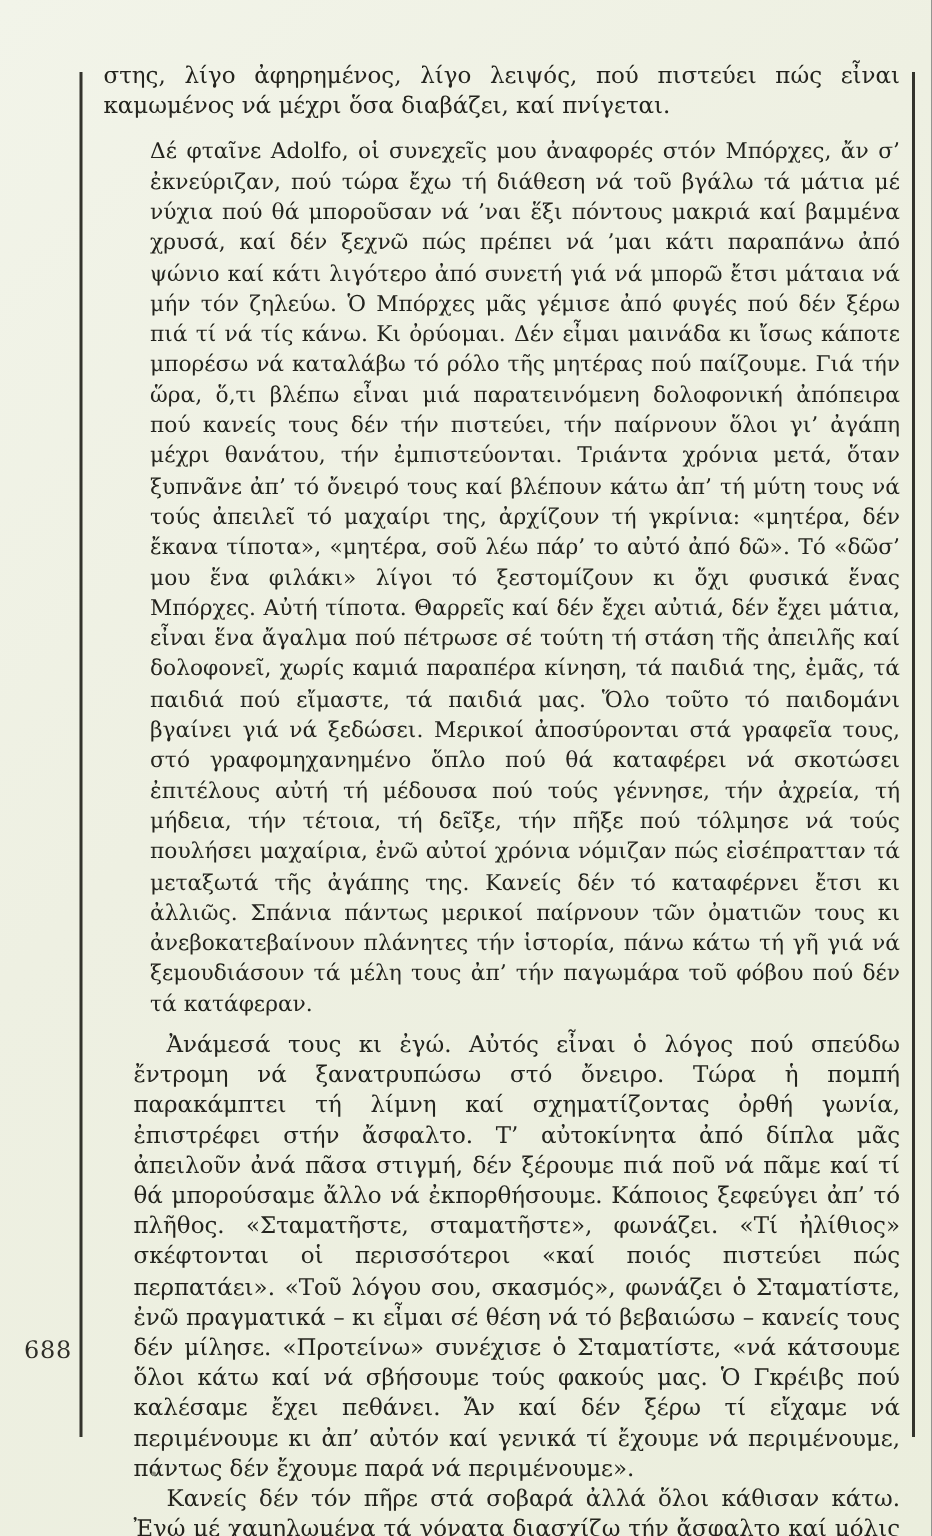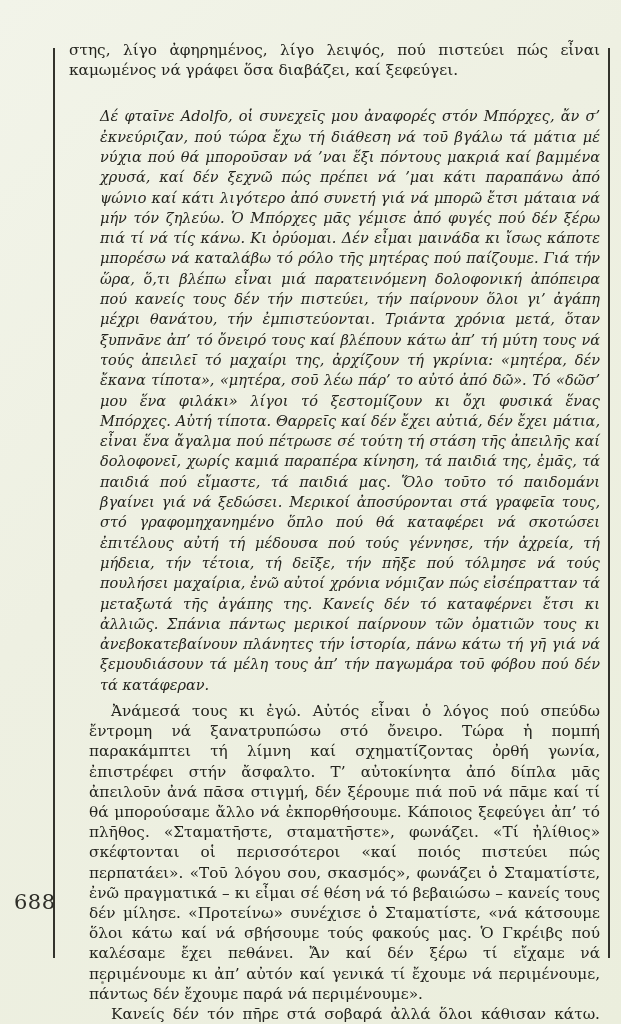--- a/index.html
+++ b/index.html
@@ -10,51 +10,50 @@
     background:linear-gradient(135deg,#f2f4e9 0%,#eef0e2 40%,#ebeedd 100%);
     overflow:hidden;
     font-family:"DejaVu Serif","Liberation Serif",serif;
     color:#24241e;
   }
   .rule{position:absolute;top:48px;width:2px;height:910px;background:#33332c;}
   .rule.left{left:53px;}
   .rule.right{left:608px;}
   .pagenum{
     position:absolute;left:14px;top:890px;width:36px;
-    font-size:21px;color:#2e2e28;text-align:center;letter-spacing:0.5px;
+    font-size:16px;color:#2e2e28;text-align:center;letter-spacing:0.5px;
   }
   .content{
     position:absolute;left:69px;top:40px;width:531px;
     font-size:15.3px;line-height:20.2px;
     text-align:justify;text-justify:inter-word;
   }
   .content p{margin:0;padding:0;}
   .content p.indent{text-indent:22px;margin-left:20px;}
   .blockquote{
-    margin:26px 0 6px 31px;
-    font-style:italic;
+    margin:11px 0 6px 31px;
     font-size:14.5px;line-height:20.3px;
     text-align:justify;
   }
   .speck{position:absolute;border-radius:50%;background:#8b8d7f;}
   .speck.s1{left:101px;top:981px;width:3px;height:3px;}
   .speck.s2{left:527px;top:917px;width:2px;height:2px;opacity:.6;}
 </style>
 </head>
 <body>
 
 <div class="page">
 
   <div class="rule left"></div>
   <div class="rule right"></div>
 
   <div class="pagenum">688</div>
 
   <div class="content">
-    <p>στης, λίγο ἀφηρημένος, λίγο λειψός, πού πιστεύει πώς εἶναι καμωμένος νά γράφει ὅσα διαβάζει, καί ξεφεύγει.</p>
+    <p>στης, λίγο ἀφηρημένος, λίγο λειψός, πού πιστεύει πώς εἶναι καμωμένος νά μέχρι ὅσα διαβάζει, καί πνίγεται.</p>
 
     <div class="blockquote">Δέ φταῖνε Adolfo, οἱ συνεχεῖς μου ἀναφορές στόν Μπόρχες, ἄν σ’ ἐκνεύριζαν, πού τώρα ἔχω τή διάθεση νά τοῦ βγάλω τά μάτια μέ νύχια πού θά μποροῦσαν νά ’ναι ἕξι πόντους μακριά καί βαμμένα χρυσά, καί δέν ξεχνῶ πώς πρέπει νά ’μαι κάτι παραπάνω ἀπό ψώνιο καί κάτι λιγότερο ἀπό συνετή γιά νά μπορῶ ἔτσι μάταια νά μήν τόν ζηλεύω. Ὁ Μπόρχες μᾶς γέμισε ἀπό φυγές πού δέν ξέρω πιά τί νά τίς κάνω. Κι ὀρύομαι. Δέν εἶμαι μαινάδα κι ἴσως κάποτε μπορέσω νά καταλάβω τό ρόλο τῆς μητέρας πού παίζουμε. Γιά τήν ὥρα, ὅ,τι βλέπω εἶναι μιά παρατεινόμενη δολοφονική ἀπόπειρα πού κανείς τους δέν τήν πιστεύει, τήν παίρνουν ὅλοι γι’ ἀγάπη μέχρι θανάτου, τήν ἐμπιστεύονται. Τριάντα χρόνια μετά, ὅταν ξυπνᾶνε ἀπ’ τό ὄνειρό τους καί βλέπουν κάτω ἀπ’ τή μύτη τους νά τούς ἀπειλεῖ τό μαχαίρι της, ἀρχίζουν τή γκρίνια: «μητέρα, δέν ἔκανα τίποτα», «μητέρα, σοῦ λέω πάρ’ το αὐτό ἀπό δῶ». Τό «δῶσ’ μου ἕνα φιλάκι» λίγοι τό ξεστομίζουν κι ὄχι φυσικά ἕνας Μπόρχες. Αὐτή τίποτα. Θαρρεῖς καί δέν ἔχει αὐτιά, δέν ἔχει μάτια, εἶναι ἕνα ἄγαλμα πού πέτρωσε σέ τούτη τή στάση τῆς ἀπειλῆς καί δολοφονεῖ, χωρίς καμιά παραπέρα κίνηση, τά παιδιά της, ἐμᾶς, τά παιδιά πού εἴμαστε, τά παιδιά μας. Ὅλο τοῦτο τό παιδομάνι βγαίνει γιά νά ξεδώσει. Μερικοί ἀποσύρονται στά γραφεῖα τους, στό γραφομηχανημένο ὅπλο πού θά καταφέρει νά σκοτώσει ἐπιτέλους αὐτή τή μέδουσα πού τούς γέννησε, τήν ἀχρεία, τή μήδεια, τήν τέτοια, τή δεῖξε, τήν πῆξε πού τόλμησε νά τούς πουλήσει μαχαίρια, ἐνῶ αὐτοί χρόνια νόμιζαν πώς εἰσέπρατταν τά μεταξωτά τῆς ἀγάπης της. Κανείς δέν τό καταφέρνει ἔτσι κι ἀλλιῶς. Σπάνια πάντως μερικοί παίρνουν τῶν ὀματιῶν τους κι ἀνεβοκατεβαίνουν πλάνητες τήν ἱστορία, πάνω κάτω τή γῆ γιά νά ξεμουδιάσουν τά μέλη τους ἀπ’ τήν παγωμάρα τοῦ φόβου πού δέν τά κατάφεραν.</div>
 
     <p class="indent">Ἀνάμεσά τους κι ἐγώ. Αὐτός εἶναι ὁ λόγος πού σπεύδω ἔντρομη νά ξανατρυπώσω στό ὄνειρο. Τώρα ἡ πομπή παρακάμπτει τή λίμνη καί σχηματίζοντας ὀρθή γωνία, ἐπιστρέφει στήν ἄσφαλτο. Τ’ αὐτοκίνητα ἀπό δίπλα μᾶς ἀπειλοῦν ἀνά πᾶσα στιγμή, δέν ξέρουμε πιά ποῦ νά πᾶμε καί τί θά μπορούσαμε ἄλλο νά ἐκπορθήσουμε. Κάποιος ξεφεύγει ἀπ’ τό πλῆθος. «Σταματῆστε, σταματῆστε», φωνάζει. «Τί ἠλίθιος» σκέφτονται οἱ περισσότεροι «καί ποιός πιστεύει πώς περπατάει». «Τοῦ λόγου σου, σκασμός», φωνάζει ὁ Σταματίστε, ἐνῶ πραγματικά – κι εἶμαι σέ θέση νά τό βεβαιώσω – κανείς τους δέν μίλησε. «Προτείνω» συνέχισε ὁ Σταματίστε, «νά κάτσουμε ὅλοι κάτω καί νά σβήσουμε τούς φακούς μας. Ὁ Γκρέιβς πού καλέσαμε ἔχει πεθάνει. Ἄν καί δέν ξέρω τί εἴχαμε νά περιμένουμε κι ἀπ’ αὐτόν καί γενικά τί ἔχουμε νά περιμένουμε, πάντως δέν ἔχουμε παρά νά περιμένουμε».</p>
 
     <p class="indent">Κανείς δέν τόν πῆρε στά σοβαρά ἀλλά ὅλοι κάθισαν κάτω. Ἐγώ μέ χαμηλωμένα τά γόνατα διασχίζω τήν ἄσφαλτο καί μόλις δρασκελίζω τό τοιχάκι δίπλα στό δρόμο, σηκώνομαι κι ἀρχίζω νά τρέχω. Ἔτρεξα κάπου</p>
   </div>
 
   <div class="speck s1"></div>
   <div class="speck s2"></div>

